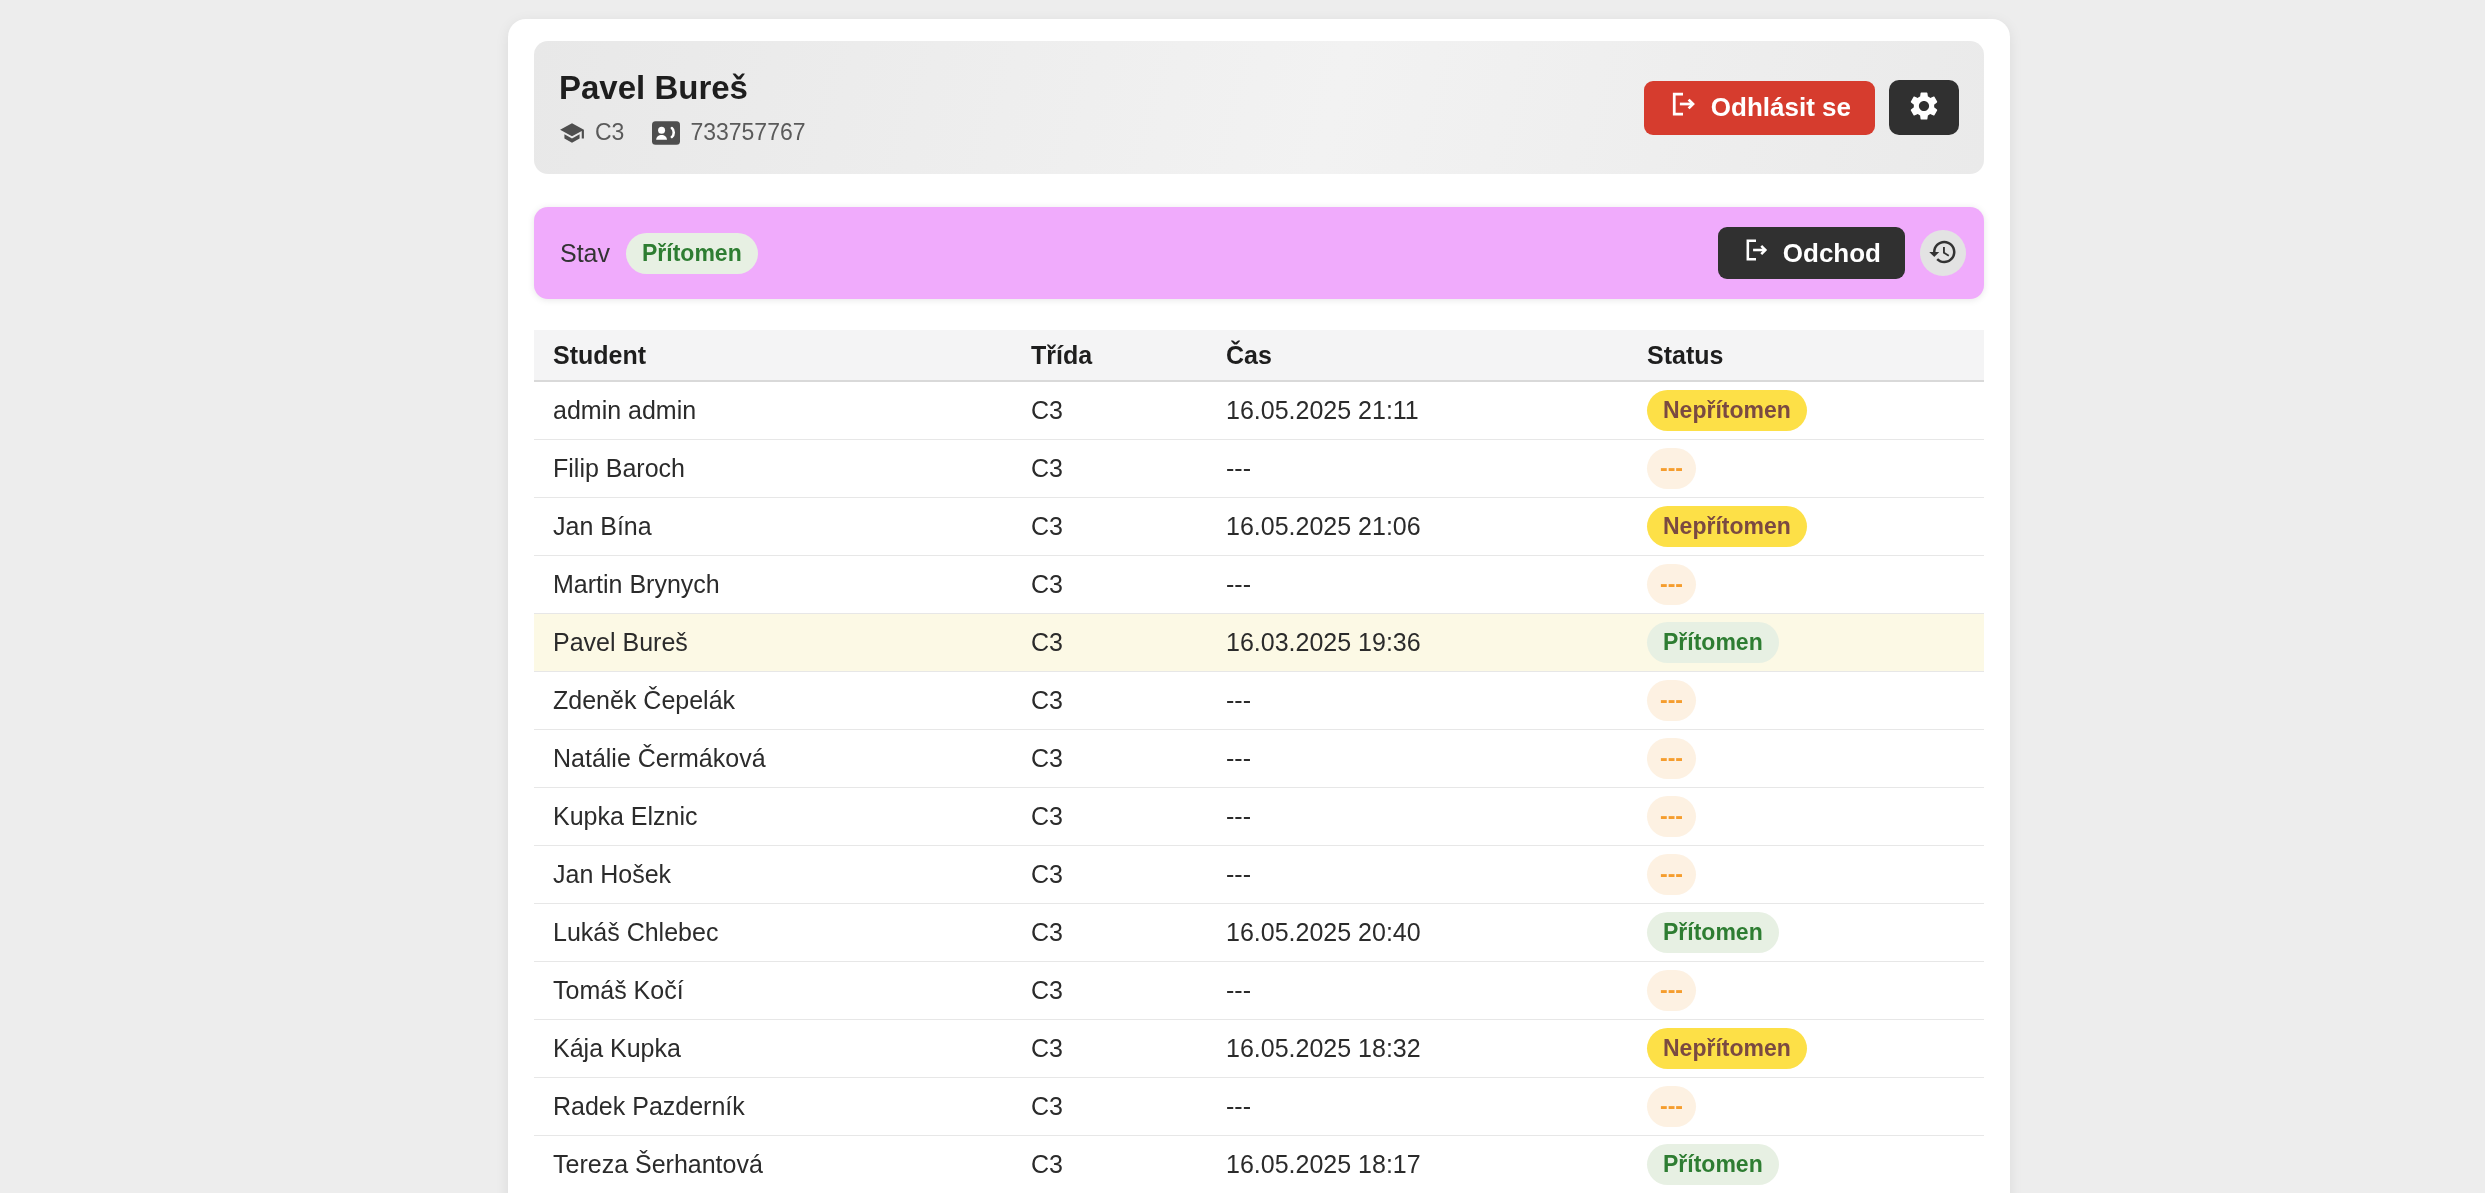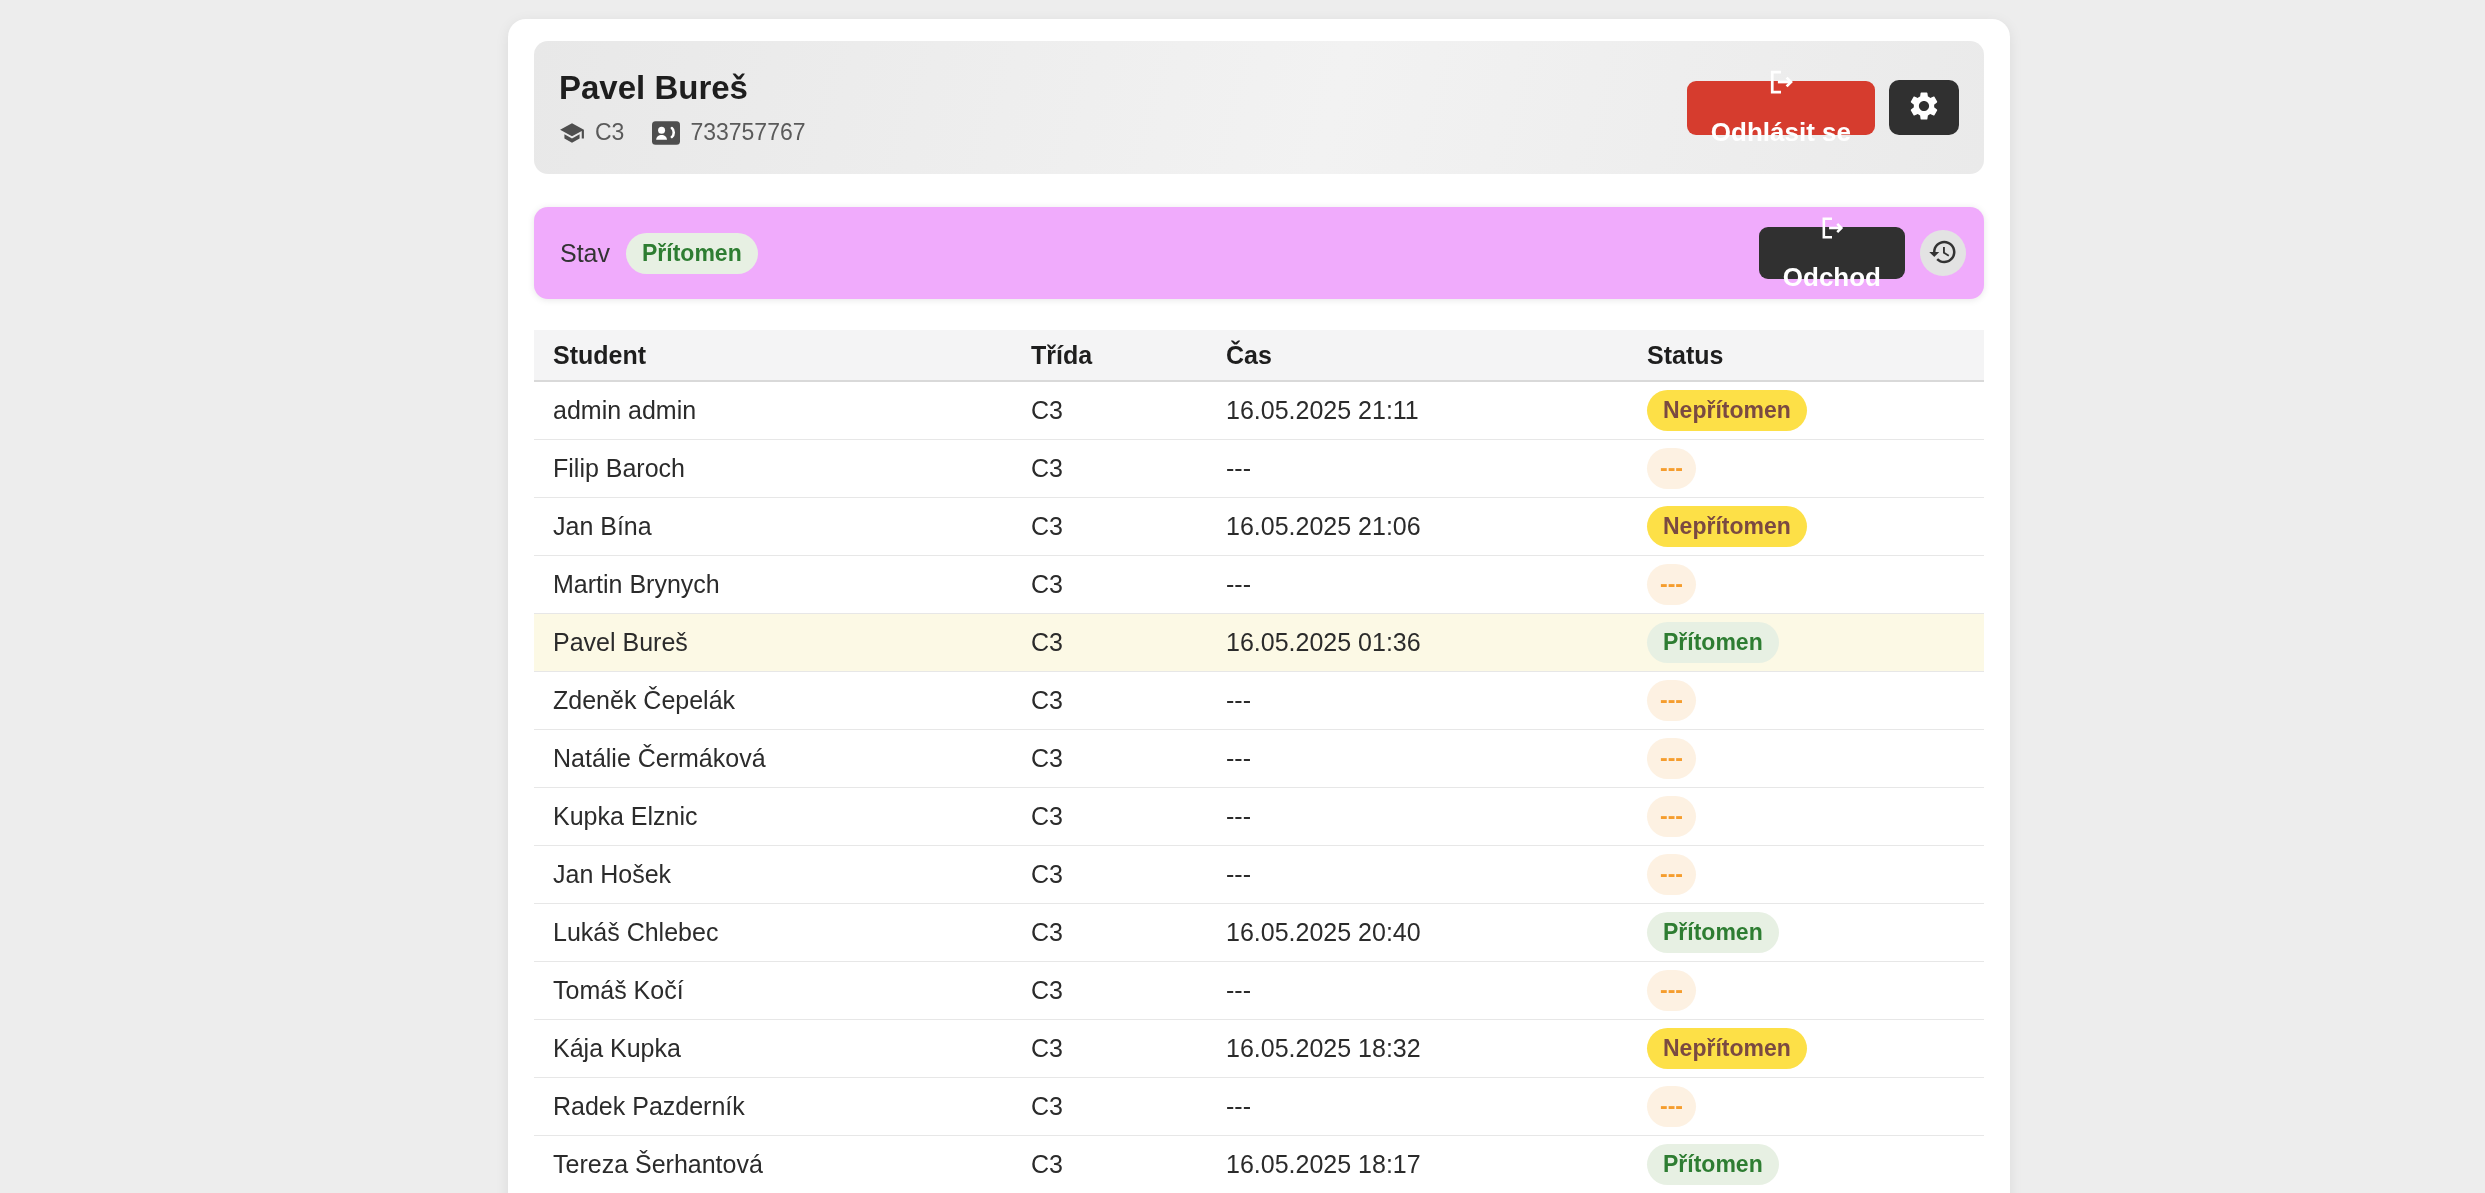--- a/index.html
+++ b/index.html
@@ -28,21 +28,21 @@
   }
   .profile-title { font-size:33px; font-weight:700; color:#1e1e1e; margin-bottom:12px; }
   .profile-meta { display:flex; align-items:center; gap:28px; }
   .meta-item { display:flex; align-items:center; gap:10px; font-size:23px; color:#5a5a5a; }
   .meta-item svg { display:block; }
   .header-actions { display:flex; align-items:center; gap:14px; }
 
   .btn {
     display:inline-flex; align-items:center; justify-content:center; gap:13px;
     border:none; cursor:pointer; font-family:inherit;
-    border-radius:9px; font-weight:700;flex-direction:column;
+    border-radius:9px; font-weight:700;
   }
   .btn-danger {
     background:#d63c2e; color:#fff;
     height:54px; padding:0 24px; font-size:26px;
   }
   .btn-dark {
     background:#303030; color:#fff;
     height:52px; padding:0 24px; font-size:26px;text-align:right;
   }
   .btn-icon-dark {
@@ -215,21 +215,21 @@
     <div class="cell">C3</div>
     <div class="cell">---</div>
     <div class="cell">
       <span class="pill none">---</span>
     </div>
   </div>
 
   <div class="trow highlighted">
     <div class="cell">Pavel Bureš</div>
     <div class="cell">C3</div>
-    <div class="cell">16.05.2025 01:36</div>
+    <div class="cell">16.03.2025 19:36</div>
     <div class="cell">
       <span class="pill present">Přítomen</span>
     </div>
   </div>
 
   <div class="trow">
     <div class="cell">Zdeněk Čepelák</div>
     <div class="cell">C3</div>
     <div class="cell">---</div>
     <div class="cell">

